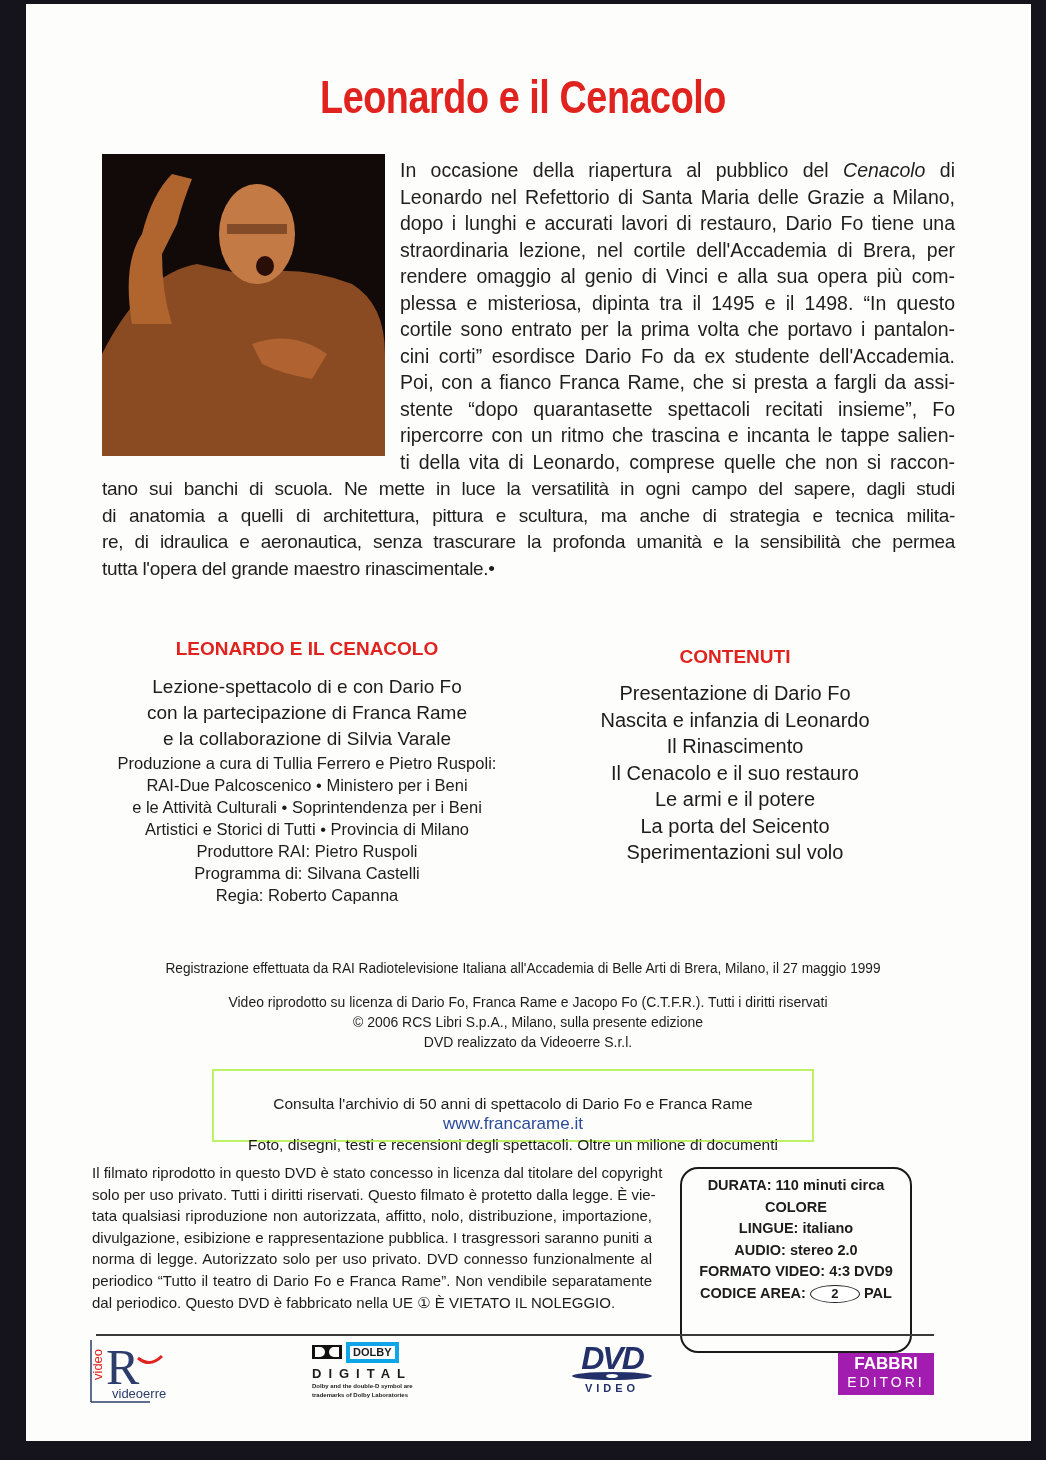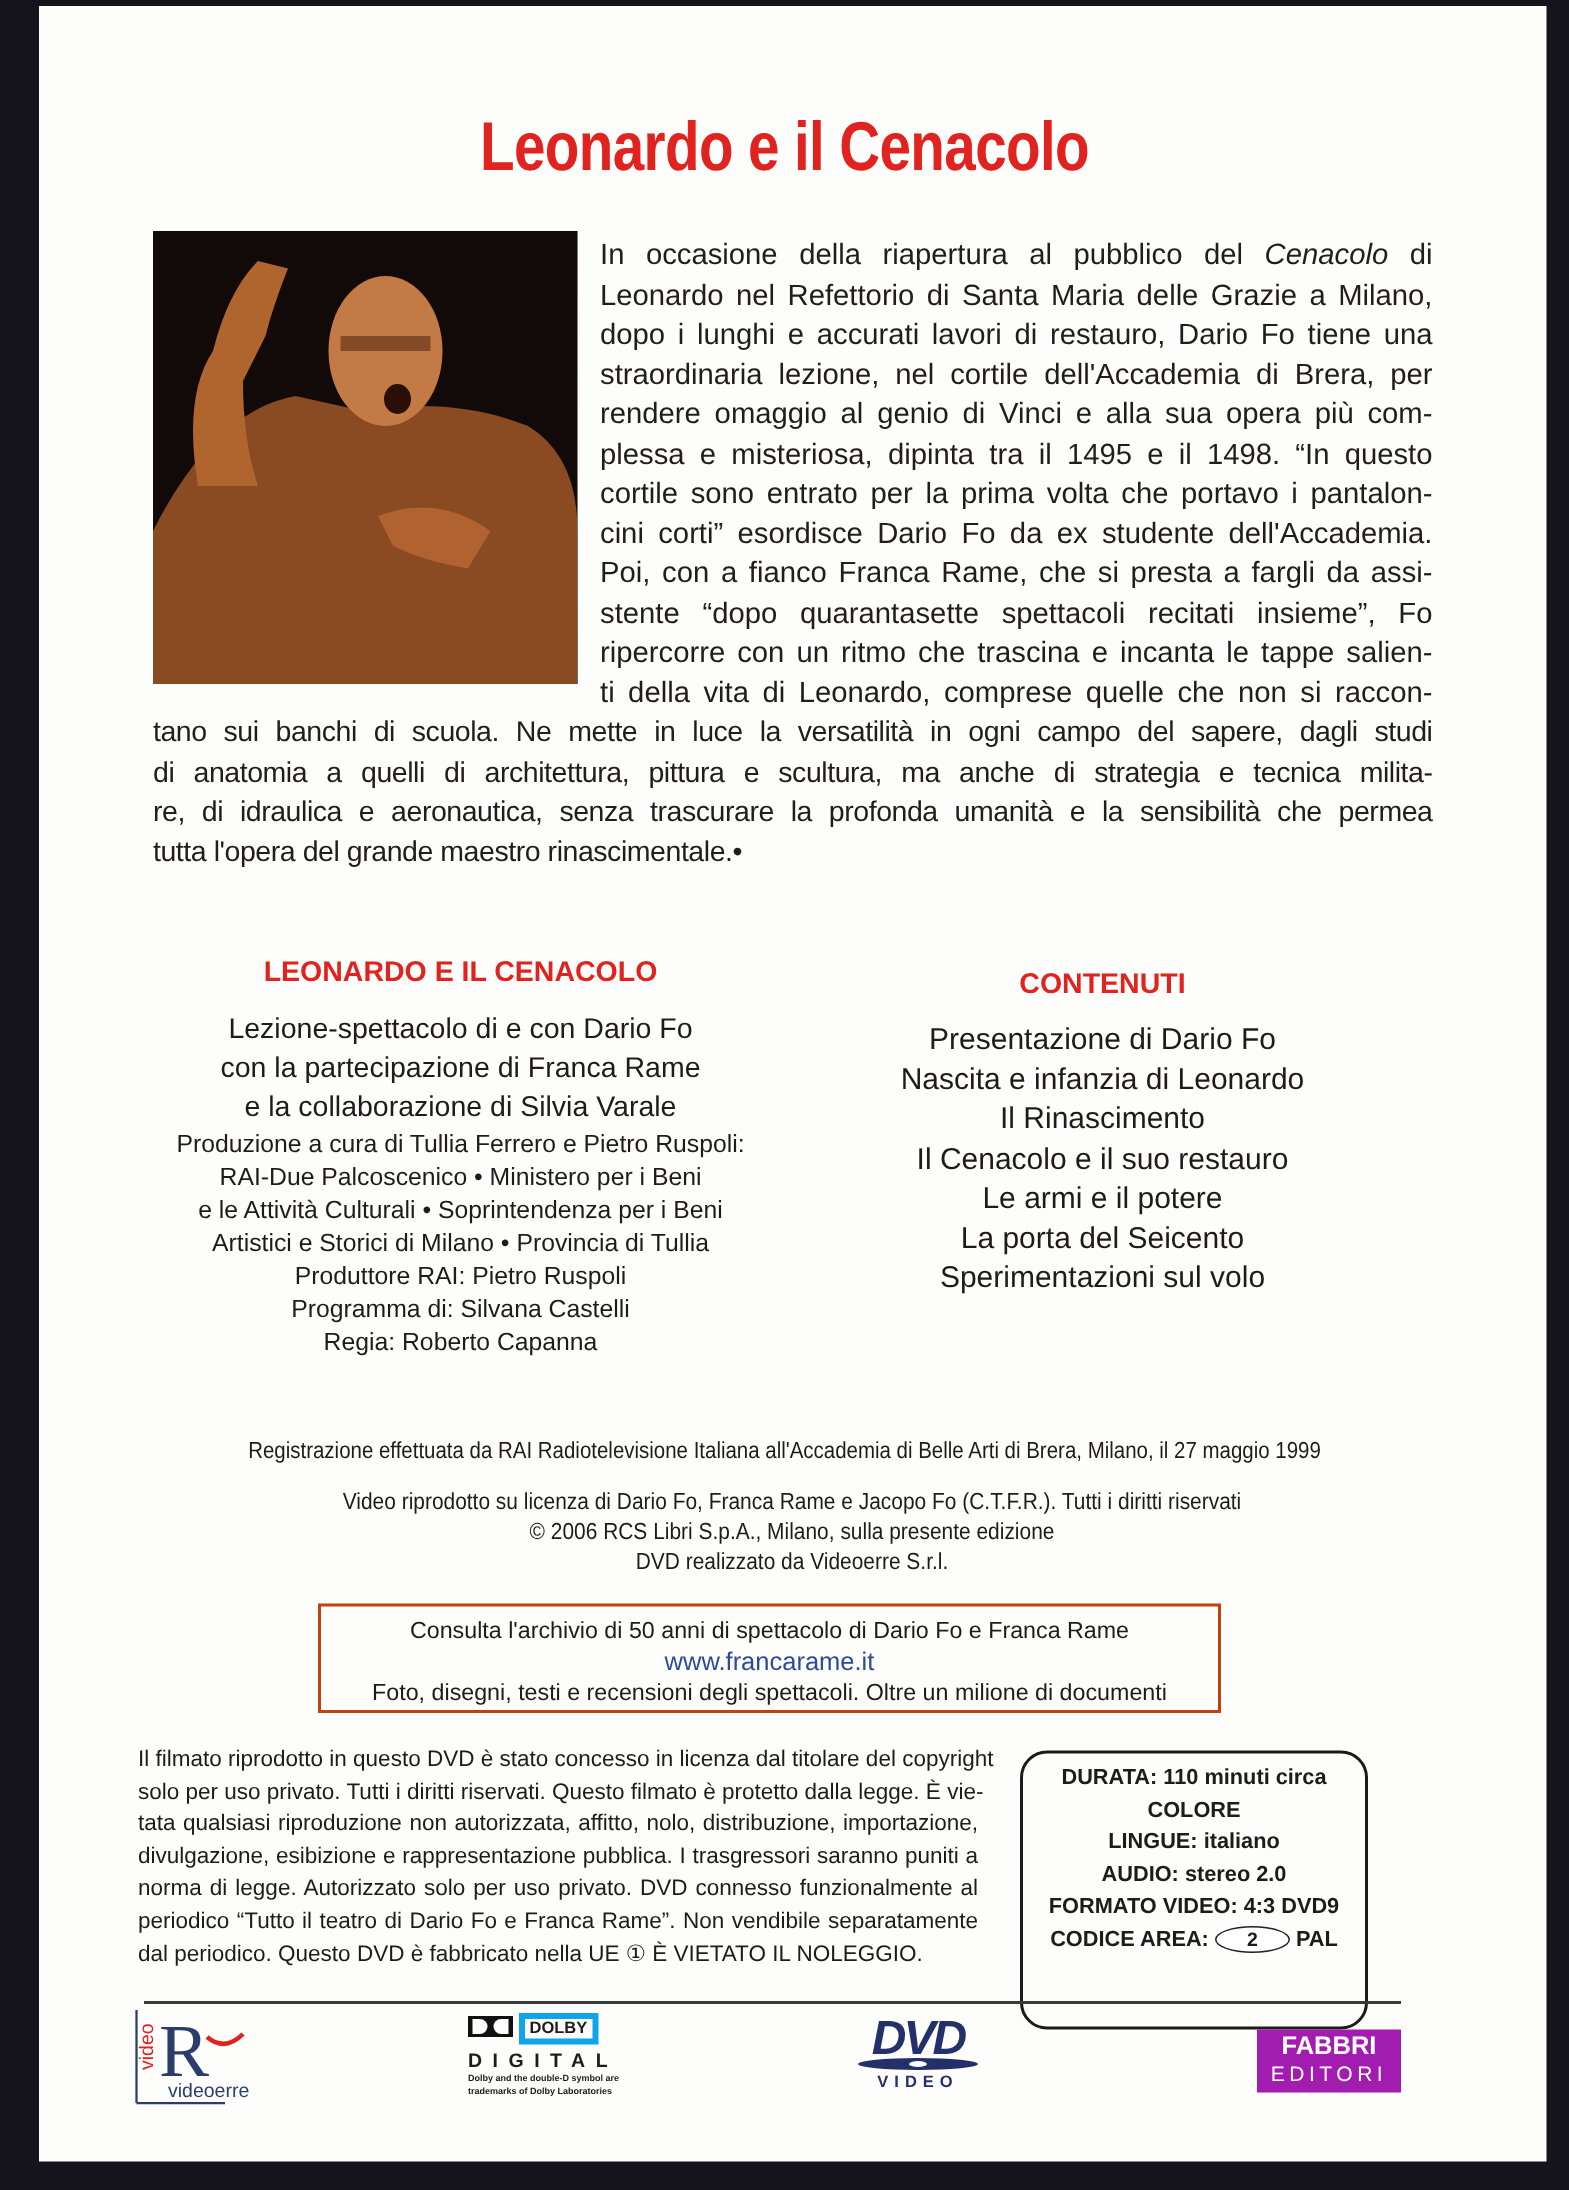--- a/index.html
+++ b/index.html
@@ -28,22 +28,22 @@
   .para { font-size:19.5px; line-height:26.5px; color:#1f1d1e; }
   .para-line { white-space:nowrap; display:block; text-align:justify; text-align-last:justify; }
   .para-last { text-align-last:left; }
   .sec-head { font-weight:bold; color:#e0231e; font-size:19px; text-align:center; }
   .credits-main { font-size:19px; line-height:26px; text-align:center; }
   .credits-small { font-size:16.5px; line-height:22px; text-align:center; }
   .contents { font-size:20px; line-height:26.5px; text-align:center; }
   .reg { font-size:15.5px; line-height:20px; text-align:center; }
   .box {
     left:212px; top:1069px; width:602px; height:73px;
-    border:2px solid #c2410c; box-sizing:border-box; text-align:center;
-    padding-top:6px;
+    border:2px solid #bef264; box-sizing:border-box; text-align:center;
+    padding-top:22px;
   }
   .box .l1, .box .l3 { font-size:15.5px; line-height:21px; }
   .box .l2 { font-size:17px; line-height:20px; color:#2b4a9a; }
   .legal { left:92px; top:1162px; width:560px; font-size:15px; line-height:21.6px; }
   .legal .ln { display:block; white-space:nowrap; text-align:justify; text-align-last:justify; }
   .legal .ln.last { text-align-last:left; }
   .specs {
     left:680px; top:1167px; width:232px; height:186px;
     border:2px solid #1a1a1a; border-radius:18px; box-sizing:border-box;
     text-align:center; font-size:14.5px; font-weight:bold; line-height:21.5px;
@@ -118,21 +118,21 @@
   <div class="sec-head">LEONARDO E IL CENACOLO</div>
   <div class="credits-main" style="margin-top:14px;">
     <div>Lezione-spettacolo di e con Dario Fo</div>
     <div>con la partecipazione di Franca Rame</div>
     <div>e la collaborazione di Silvia Varale</div>
   </div>
   <div class="credits-small" style="margin-top:0;">
     <div>Produzione a cura di Tullia Ferrero e Pietro Ruspoli:</div>
     <div>RAI-Due Palcoscenico • Ministero per i Beni</div>
     <div>e le Attività Culturali • Soprintendenza per i Beni</div>
-    <div>Artistici e Storici di Milano • Provincia di Tullia</div>
+    <div>Artistici e Storici di Tutti • Provincia di Milano</div>
     <div>Produttore RAI: Pietro Ruspoli</div>
     <div>Programma di: Silvana Castelli</div>
     <div>Regia: Roberto Capanna</div>
   </div>
 </div>
 
 <div class="abs" style="left:560px; top:646px; width:350px;">
   <div class="sec-head">CONTENUTI</div>
   <div class="contents" style="margin-top:12px;">
     <div>Presentazione di Dario Fo</div>

